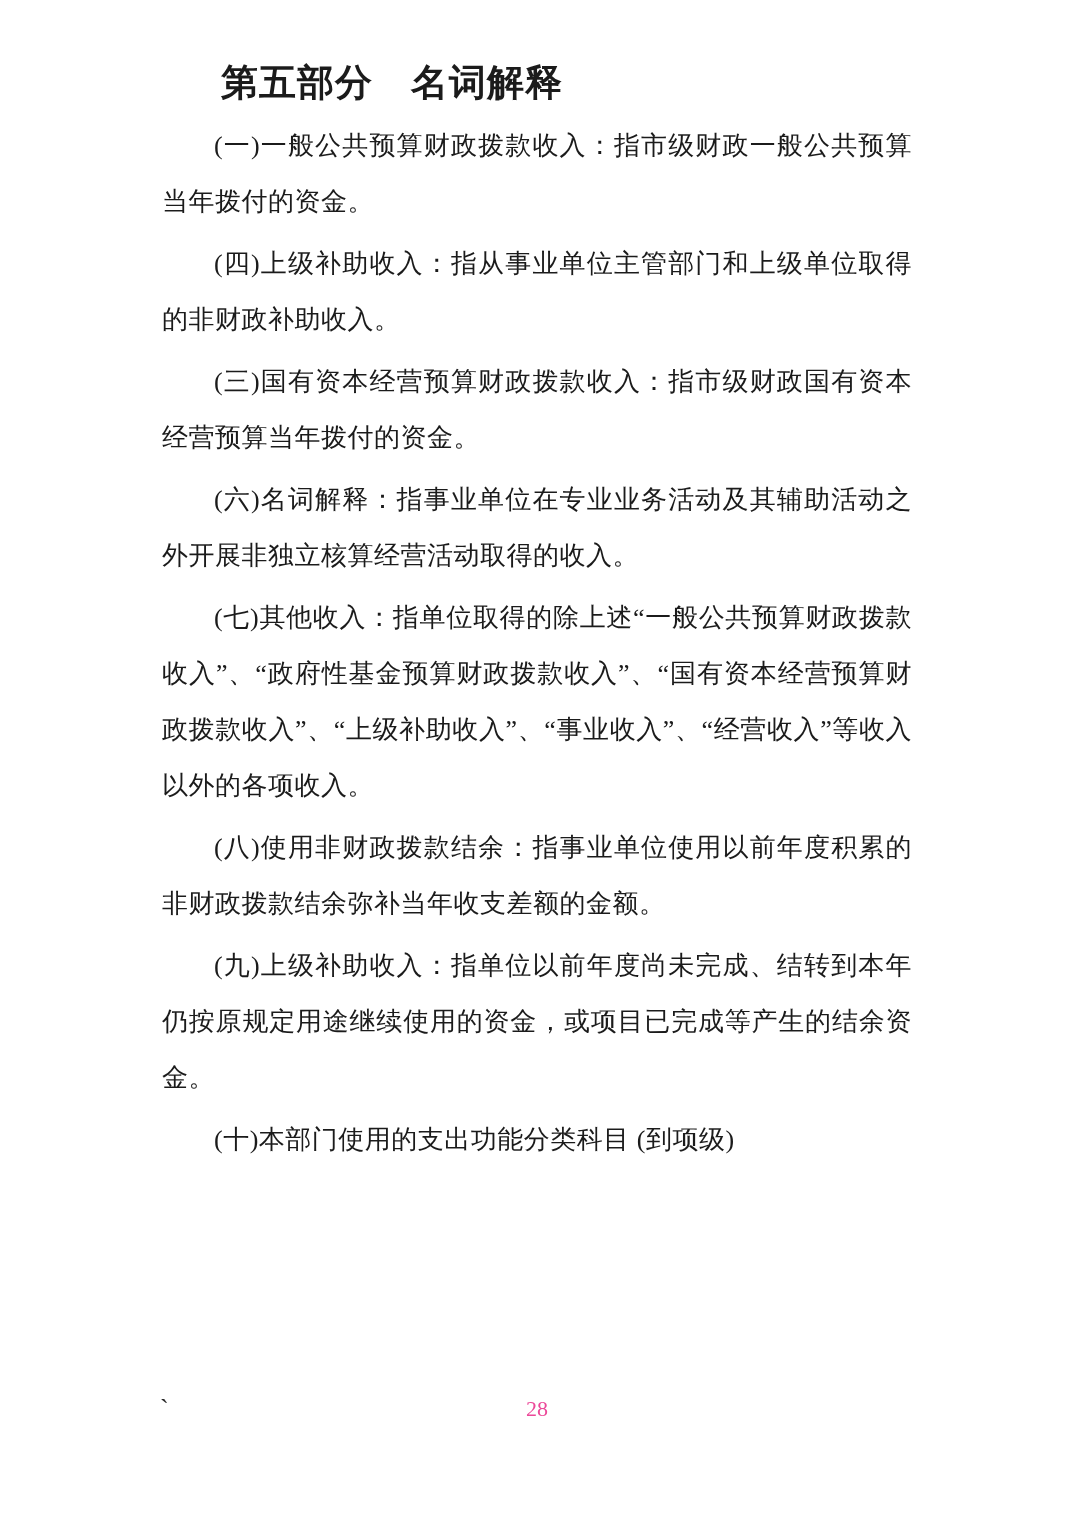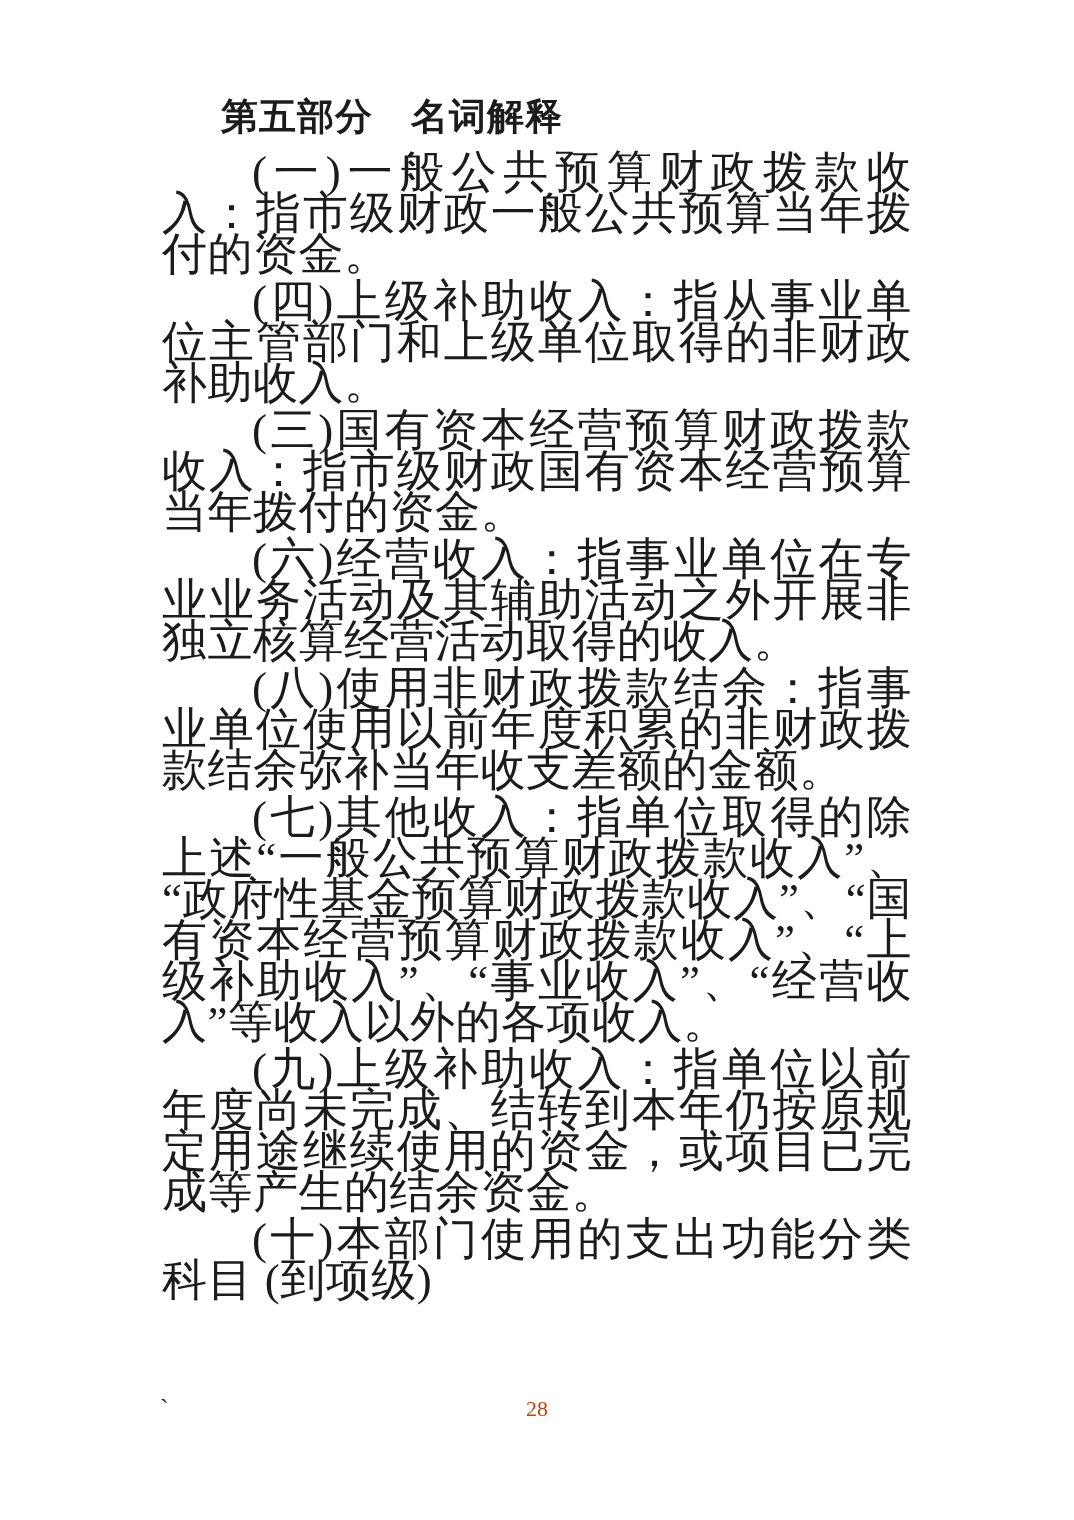--- a/index.html
+++ b/index.html
@@ -8,37 +8,37 @@
     background: #e8e8e8;
   }
   .page {
     position: relative;
     width: 1074px;
     height: 1520px;
     margin: 0 auto;
     background: #ffffff;
     overflow: hidden;
     box-sizing: border-box;
-    padding: 92px 162px 0 162px;
+    padding: 58px 162px 0 162px;
     color: #1b1b1b;
   }
   .doc-title {
     font-family: "Liberation Sans", "DejaVu Sans", sans-serif;
     font-weight: bold;
     font-size: 37px;
     line-height: 50px;
     margin: 0 0 10px 0;
     text-indent: 59px;
     letter-spacing: 1px;
     white-space: pre;
   }
   .para {
     font-family: "Liberation Serif", "DejaVu Serif", serif;
-    font-size: 45px;
-    line-height: 41px;
+    font-size: 26px;
+    line-height: 56px;
     letter-spacing: 0.5px;
     margin: 0 0 6px 0;
     text-indent: 2em;
     text-align: justify;
     text-justify: inter-character;
   }
   .footer-area {
     position: absolute;
     left: 0;
     right: 0;
@@ -50,43 +50,43 @@
     position: absolute;
     left: 160px;
     top: -2px;
     font-size: 26px;
     color: #2a2a2a;
   }
   .page-number {
     display: block;
     text-align: center;
     font-size: 22px;
-    color: #c2410c;
+    color: #ec4899;
   }
 </style>
 </head>
 <body>
 
 <div class="page">
 
   <h1 class="doc-title">第五部分　名词解释</h1>
 
   <p class="para">(一)一般公共预算财政拨款收入：指市级财政一般公共预算当年拨付的资金。</p>
 
 
   <p class="para">(四)上级补助收入：指从事业单位主管部门和上级单位取得的非财政补助收入。</p>
 
   <p class="para">(三)国有资本经营预算财政拨款收入：指市级财政国有资本经营预算当年拨付的资金。</p>
 
 
-  <p class="para">(六)经营收入：指事业单位在专业业务活动及其辅助活动之外开展非独立核算经营活动取得的收入。</p>
+  <p class="para">(六)名词解释：指事业单位在专业业务活动及其辅助活动之外开展非独立核算经营活动取得的收入。</p>
+
+  <p class="para">(七)其他收入：指单位取得的除上述“一般公共预算财政拨款收入”、“政府性基金预算财政拨款收入”、“国有资本经营预算财政拨款收入”、“上级补助收入”、“事业收入”、“经营收入”等收入以外的各项收入。</p>
 
   <p class="para">(八)使用非财政拨款结余：指事业单位使用以前年度积累的非财政拨款结余弥补当年收支差额的金额。</p>
-
-  <p class="para">(七)其他收入：指单位取得的除上述“一般公共预算财政拨款收入”、“政府性基金预算财政拨款收入”、“国有资本经营预算财政拨款收入”、“上级补助收入”、“事业收入”、“经营收入”等收入以外的各项收入。</p>
 
   <p class="para">(九)上级补助收入：指单位以前年度尚未完成、结转到本年仍按原规定用途继续使用的资金，或项目已完成等产生的结余资金。</p>
 
   <p class="para">(十)本部门使用的支出功能分类科目 (到项级)</p>
 
   <div class="footer-area">
     <span class="stray-mark">`</span>
     <span class="page-number">28</span>
   </div>
 

